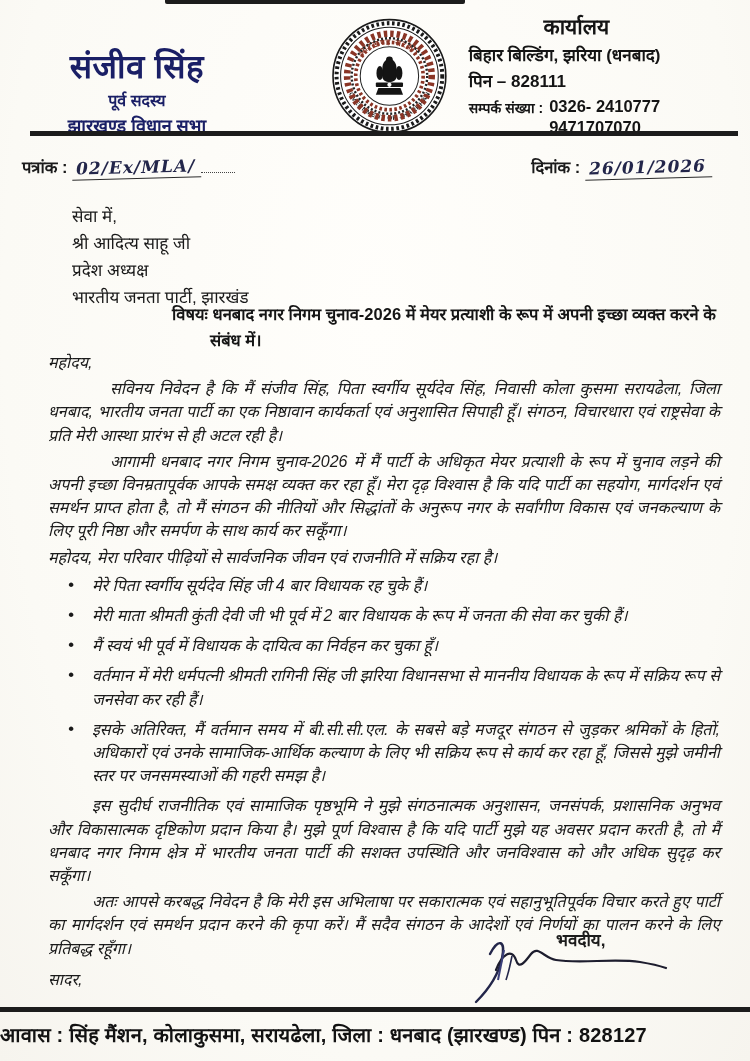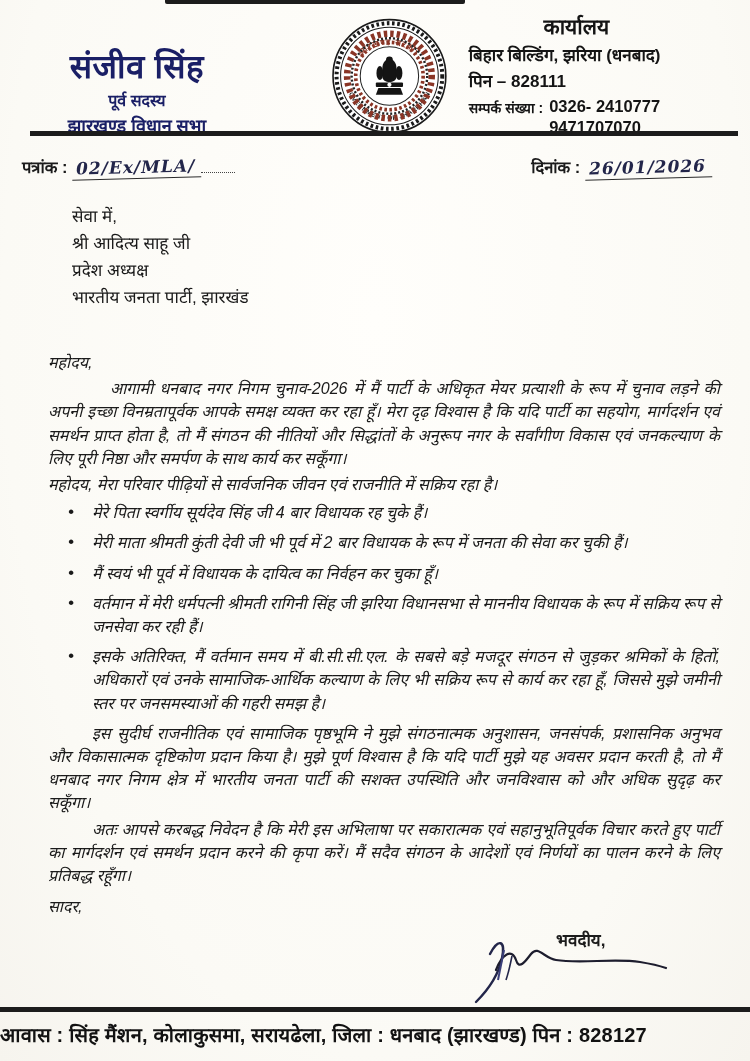--- a/index.html
+++ b/index.html
@@ -138,23 +138,28 @@
     </div>
   </div>
 
   <div class="recipient">
     <div>सेवा में,</div>
     <div>श्री आदित्य साहू जी</div>
     <div>प्रदेश अध्यक्ष</div>
     <div>भारतीय जनता पार्टी, झारखंड</div>
   </div>
 
+  <div class="subject">
+    <span>विषयः</span>
+    <span>धनबाद नगर निगम चुनाव-2026 में मेयर प्रत्याशी के रूप में अपनी इच्छा व्यक्त करने के संबंध में।</span>
+  </div>
 
   <div class="letter-body">
     <p>महोदय,</p>
+    <p class="p-indent">सविनय निवेदन है कि मैं संजीव सिंह, पिता स्वर्गीय सूर्यदेव सिंह, निवासी कोला कुसमा सरायढेला, जिला धनबाद, भारतीय जनता पार्टी का एक निष्ठावान कार्यकर्ता एवं अनुशासित सिपाही हूँ। संगठन, विचारधारा एवं राष्ट्रसेवा के प्रति मेरी आस्था प्रारंभ से ही अटल रही है।</p>
     <p class="p-indent">आगामी धनबाद नगर निगम चुनाव-2026 में मैं पार्टी के अधिकृत मेयर प्रत्याशी के रूप में चुनाव लड़ने की अपनी इच्छा विनम्रतापूर्वक आपके समक्ष व्यक्त कर रहा हूँ। मेरा दृढ़ विश्वास है कि यदि पार्टी का सहयोग, मार्गदर्शन एवं समर्थन प्राप्त होता है, तो मैं संगठन की नीतियों और सिद्धांतों के अनुरूप नगर के सर्वांगीण विकास एवं जनकल्याण के लिए पूरी निष्ठा और समर्पण के साथ कार्य कर सकूँगा।</p>
     <p class="family-line">महोदय, मेरा परिवार पीढ़ियों से सार्वजनिक जीवन एवं राजनीति में सक्रिय रहा है।</p>
     <ul class="points">
       <li>मेरे पिता स्वर्गीय सूर्यदेव सिंह जी  4  बार विधायक रह चुके हैं।</li>
       <li>मेरी माता श्रीमती कुंती देवी जी भी पूर्व में  2  बार विधायक के रूप में जनता की सेवा कर चुकी हैं।</li>
       <li>मैं स्वयं भी पूर्व में विधायक के दायित्व का निर्वहन कर चुका हूँ।</li>
       <li>वर्तमान में मेरी धर्मपत्नी श्रीमती रागिनी सिंह जी झरिया विधानसभा से माननीय विधायक के रूप में सक्रिय रूप से जनसेवा कर रही हैं।</li>
       <li>इसके अतिरिक्त, मैं वर्तमान समय में बी.सी.सी.एल. के सबसे बड़े मजदूर संगठन से जुड़कर श्रमिकों के हितों, अधिकारों एवं उनके सामाजिक-आर्थिक कल्याण के लिए भी सक्रिय रूप से कार्य कर रहा हूँ, जिससे मुझे जमीनी स्तर पर जनसमस्याओं की गहरी समझ है।</li>
     </ul>
     <p class="p-indent-sm">इस सुदीर्घ राजनीतिक एवं सामाजिक पृष्ठभूमि ने मुझे संगठनात्मक अनुशासन, जनसंपर्क, प्रशासनिक अनुभव और विकासात्मक दृष्टिकोण प्रदान किया है। मुझे पूर्ण विश्वास है कि यदि पार्टी मुझे यह अवसर प्रदान करती है, तो मैं धनबाद नगर निगम क्षेत्र में भारतीय जनता पार्टी की सशक्त उपस्थिति और जनविश्वास को और अधिक सुदृढ़ कर सकूँगा।</p>

